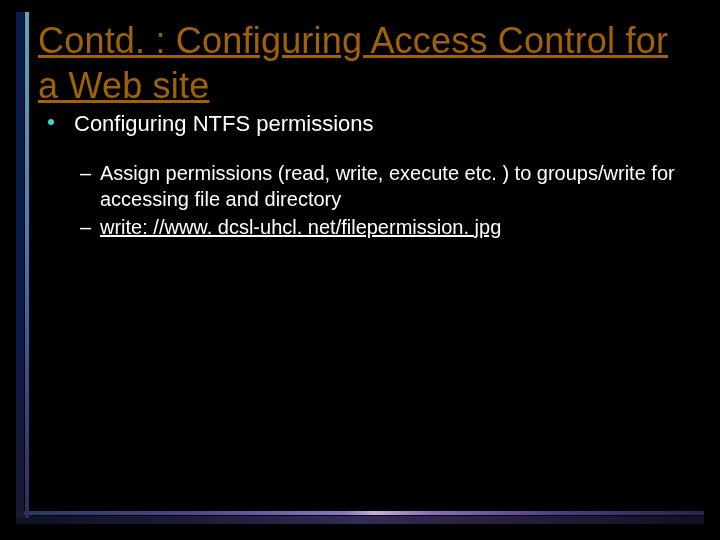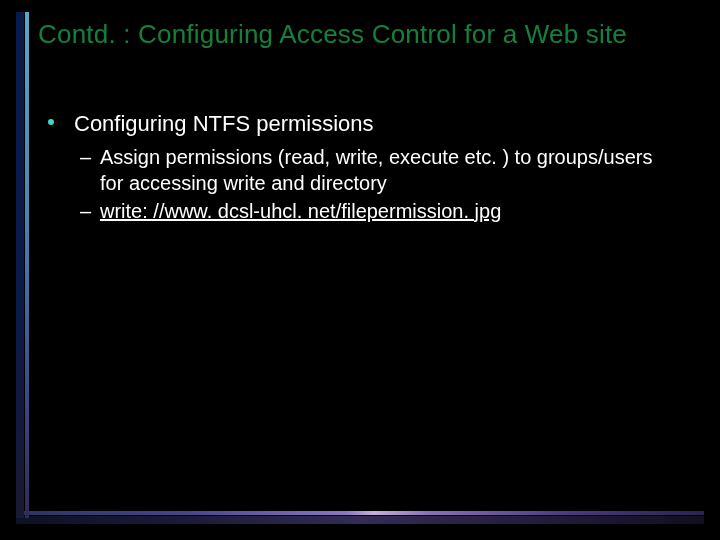--- a/index.html
+++ b/index.html
@@ -97,40 +97,41 @@
       #4a3a80 80%,
       #2a2450 100%
     );
   }
 
   .title {
     position: absolute;
     top: 18px;
     left: 38px;
     right: 30px;
-    color: #15803d;
-    font-size: 26px;
+    color: #a16207;
+    font-size: 36px;
     line-height: 1.25;
+    text-decoration: underline;
     letter-spacing: 0.2px;
   }
 
   .body {
     position: absolute;
     top: 110px;
     left: 48px;
     right: 40px;
     color: #fff;
   }
 
   .lvl1 {
     position: relative;
     padding-left: 26px;
     font-size: 22px;
     line-height: 1.25;
-    margin-bottom: 6px;
+    margin-bottom: 22px;
   }
   .lvl1 > .bullet {
     position: absolute;
     left: 0;
     top: 0.55em;
     width: 6px;
     height: 6px;
     border-radius: 50%;
     background: #3ad9c9;
     transform: translateY(-50%);
@@ -174,21 +175,21 @@
 
   <div class="body">
 
     <div class="lvl1">
       <span class="bullet"></span>
       <span>Configuring NTFS permissions</span>
     </div>
 
     <div class="lvl2">
       <span class="dash">–</span>
-      <span>Assign permissions (read, write, execute etc. ) to groups/users for accessing write and directory</span>
+      <span>Assign permissions (read, write, execute etc. ) to groups/write for accessing file and directory</span>
     </div>
 
     <div class="lvl2">
       <span class="dash">–</span>
       <span class="link-text">write: //www. dcsl-uhcl. net/filepermission. jpg</span>
     </div>
 
   </div>
 
 </div>

